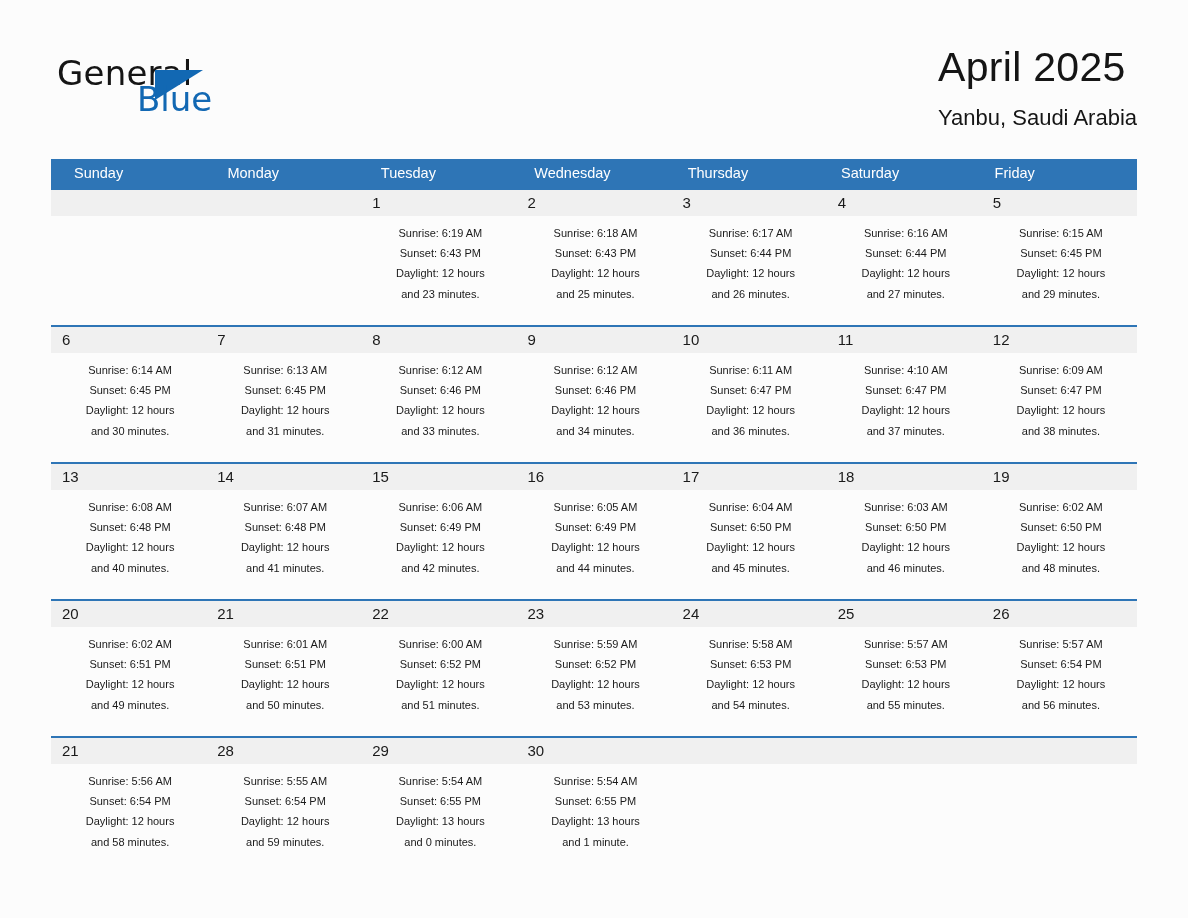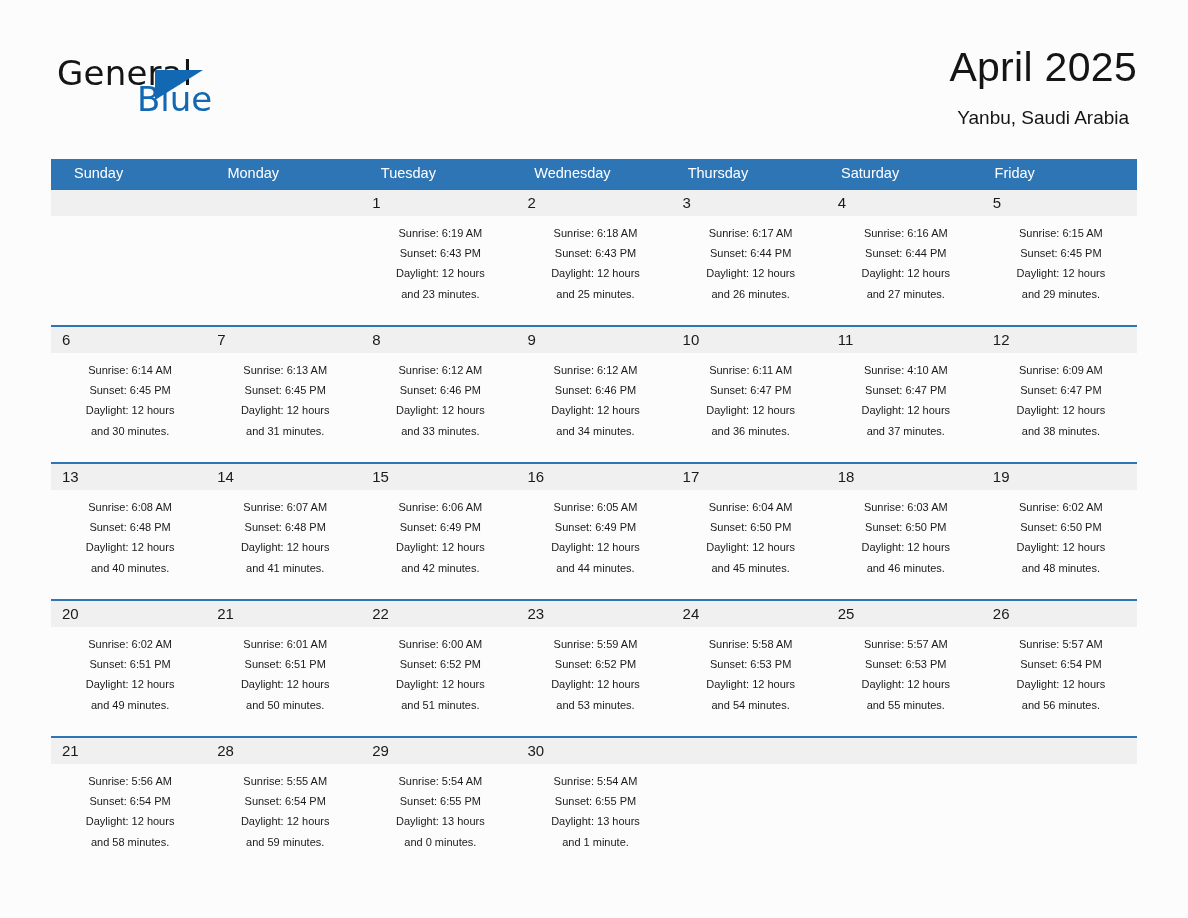--- a/index.html
+++ b/index.html
@@ -66,33 +66,33 @@
     color: #1268b3;
     font-family: "DejaVu Sans", sans-serif;
     font-weight: 400;
     line-height: 38px;
   }
 
   .title-block {
     position: absolute;
     right: 0;
     top: 0;
-    text-align: center;
+    text-align: left;
     margin-left: 40px;
   }
   .cal-title {
     font-size: 41px;
     font-weight: 400;
     color: #151515;
     line-height: 50px;
     letter-spacing: 0.3px;
   }
   .cal-subtitle {
     margin-top: 12px;
-    font-size: 19px;
+    font-size: 22px;
     font-weight: 400;
     color: #151515;
     line-height: 28px;
   }
 
   
   .calendar {
     position: absolute;
     left: 51px;
     top: 159px;

